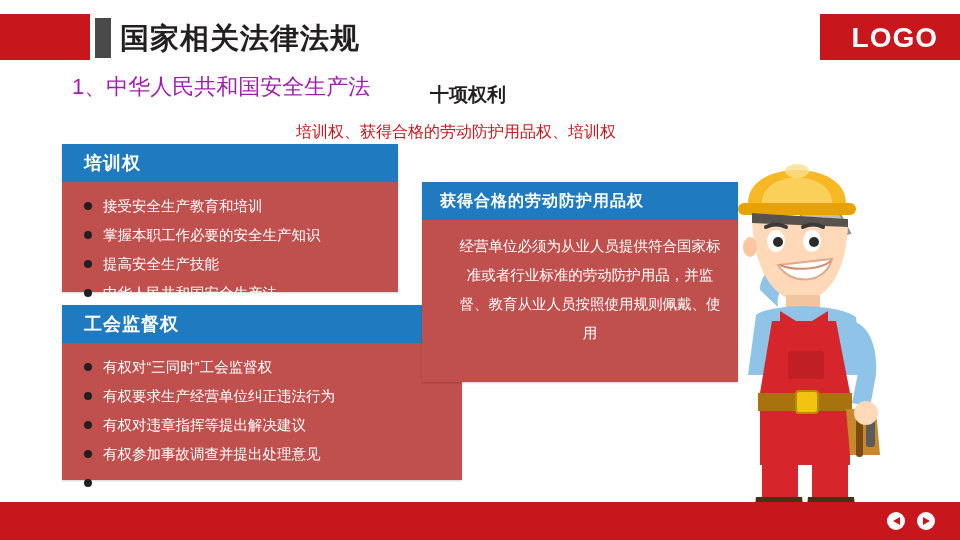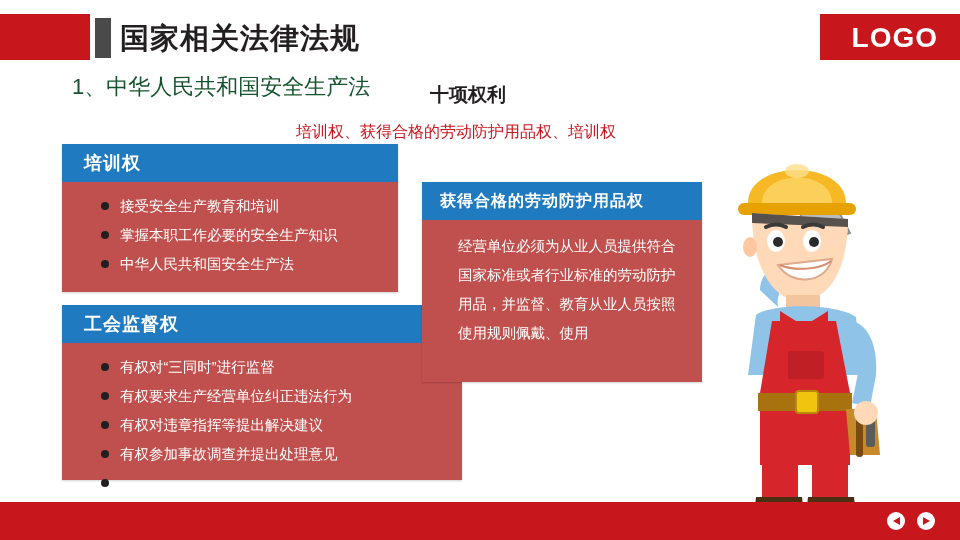--- a/index.html
+++ b/index.html
@@ -12,20 +12,21 @@
     background: #ffffff;
     font-family: "Liberation Sans", sans-serif;
     overflow: hidden;
   }
   .slide {
     position: relative;
     width: 960px;
     height: 540px;
     background: #ffffff;
     overflow: hidden;
+    text-align: center;
   }
 
   
   .hdr-bar-left {
     position: absolute;
     left: 0;
     top: 14px;
     width: 90px;
     height: 46px;
     background: #c8161d;
@@ -65,21 +66,21 @@
     color: #ffffff;
     letter-spacing: 1px;
   }
 
   
   .sub-title {
     position: absolute;
     left: 72px;
     top: 72px;
     font-size: 22px;
-    color: #14532d;
+    color: #a21caf;
     white-space: nowrap;
   }
   .rights-label {
     position: absolute;
     left: 430px;
     top: 82px;
     font-size: 19px;
     font-weight: bold;
     color: #231f20;
     white-space: nowrap;
@@ -107,21 +108,20 @@
     display: flex;
     align-items: center;
     padding-left: 22px;
     box-sizing: border-box;
     height: 38px;
     letter-spacing: 1px;
   }
   .card-body {
     padding: 14px 18px 12px 22px;
     box-sizing: border-box;
-    margin-left: 17px;
   }
   .bullet-row {
     display: flex;
     align-items: flex-start;
     color: #ffffff;
     font-size: 14.5px;
     line-height: 1.45;
     margin-bottom: 8px;
   }
   .bullet-dot {
@@ -131,21 +131,21 @@
     background: #231f20;
     margin: 6px 11px 0 0;
     flex: 0 0 auto;
   }
 
   
   #card-training { left: 62px; top: 144px; width: 336px; height: 148px; }
   
   #card-union    { left: 62px; top: 305px; width: 400px; height: 175px; }
   
-  #card-ppe      { left: 422px; top: 182px; width: 280px; height: 200px; }
+  #card-ppe      { left: 422px; top: 182px; width: 316px; height: 200px; }
 
   #card-ppe .card-head { font-size: 16px; padding-left: 18px; }
   #card-ppe .ppe-text {
     color: #ffffff;
     font-size: 14.5px;
     line-height: 2.0;
     padding: 12px 16px 0 36px;
     box-sizing: border-box;
   }
 
@@ -214,31 +214,35 @@
       <div class="bullet-row">
         <span class="bullet-dot"></span>
         <span>接受安全生产教育和培训</span>
       </div>
       <div class="bullet-row">
         <span class="bullet-dot"></span>
         <span>掌握本职工作必要的安全生产知识</span>
       </div>
       <div class="bullet-row">
         <span class="bullet-dot"></span>
+        <span>提高安全生产技能</span>
+      </div>
+      <div class="bullet-row">
+        <span class="bullet-dot"></span>
         <span>中华人民共和国安全生产法</span>
       </div>
     </div>
   </div>
 
   <div class="card" id="card-union">
     <div class="card-head">工会监督权</div>
     <div class="card-body">
       <div class="bullet-row">
         <span class="bullet-dot"></span>
-        <span>有权对“三同时”进行监督</span>
+        <span>有权对“三同时”工会监督权</span>
       </div>
       <div class="bullet-row">
         <span class="bullet-dot"></span>
         <span>有权要求生产经营单位纠正违法行为</span>
       </div>
       <div class="bullet-row">
         <span class="bullet-dot"></span>
         <span>有权对违章指挥等提出解决建议</span>
       </div>
       <div class="bullet-row">

